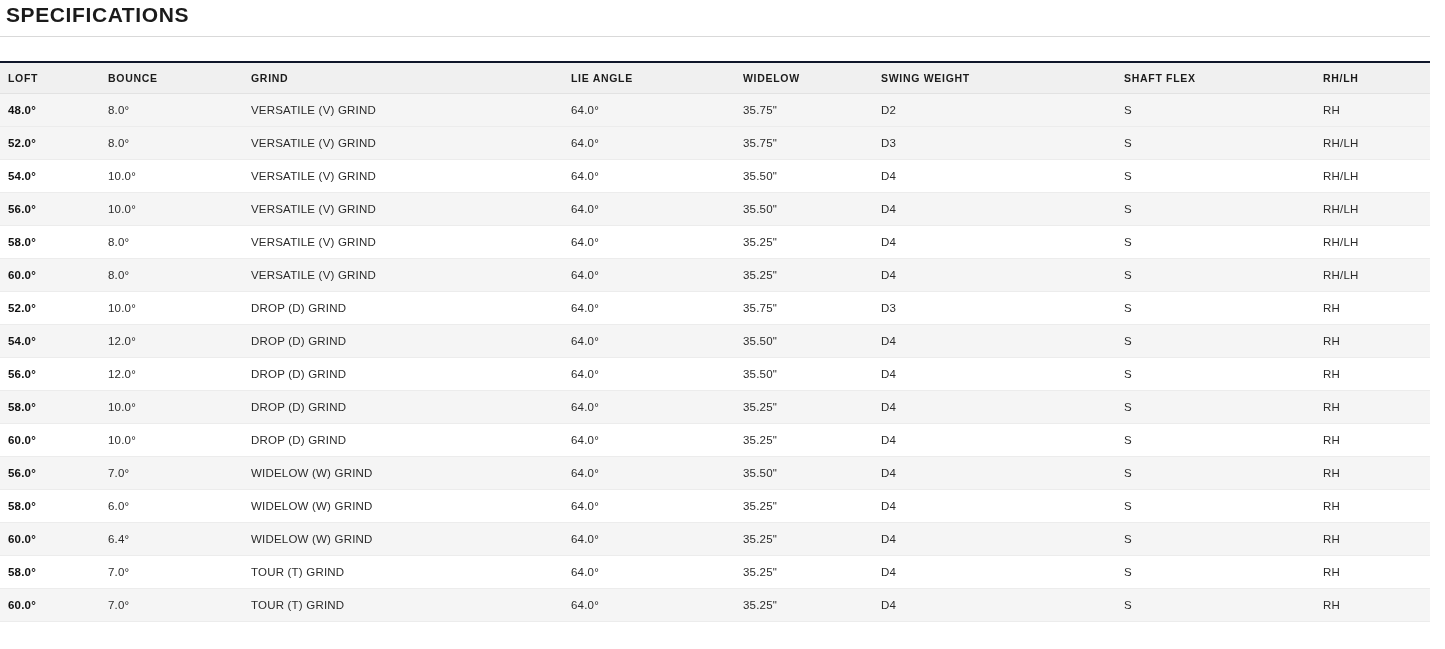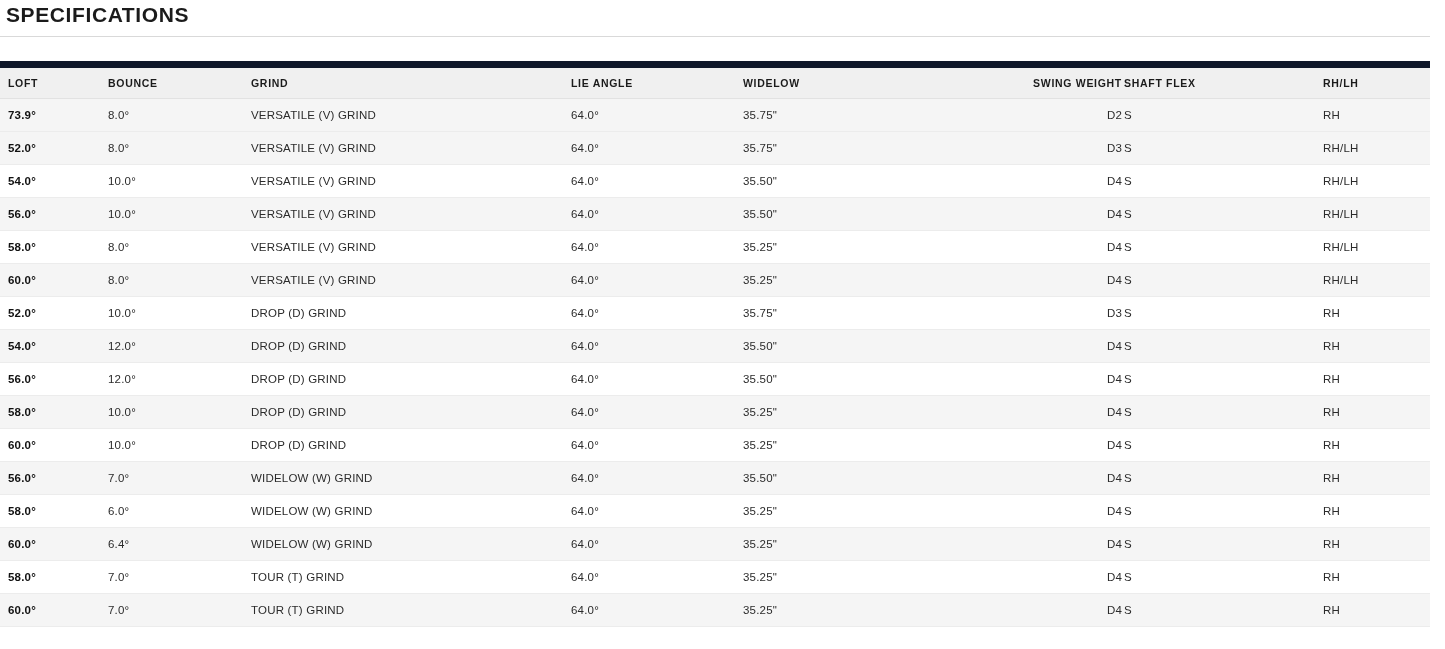--- a/index.html
+++ b/index.html
@@ -42,21 +42,21 @@
     table-layout: fixed;
   }
   table.spec th {
     text-align: left;
     font-size: 10.5px;
     font-weight: bold;
     letter-spacing: 0.7px;
     color: #1b1b1b;
     padding: 9px 0 9px 0;
     background: #f0f0f0;
-    border-top: 7px solid #0f172a;
+    border-top: 2px solid #0f172a;
     border-bottom: 1px solid #e2e2e2;
     white-space: nowrap;
   }
   table.spec td {
     font-size: 11.5px;
     color: #2b2b2b;
     padding: 10px 0 10px 0;
     border-bottom: 1px solid #ececec;
     white-space: nowrap;
     letter-spacing: 0.2px;
@@ -79,21 +79,21 @@
   col.c-length   { width: 138px; }
   col.c-swing    { width: 243px; }
   col.c-flex     { width: 199px; }
   col.c-hand     { width: 109px; }
 
   table.spec th:nth-child(1), table.spec td:nth-child(1) { padding-left: 8px; }
   table.spec th:nth-child(2), table.spec td:nth-child(2) { padding-left: 4px; margin-left: 43px; }
   table.spec th:nth-child(3), table.spec td:nth-child(3) { padding-left: 2px; }
   table.spec th:nth-child(4), table.spec td:nth-child(4) { padding-left: 2px; }
   table.spec th:nth-child(5), table.spec td:nth-child(5) { padding-left: 2px; }
-  table.spec th:nth-child(6), table.spec td:nth-child(6) { padding-left: 2px; text-align: right; }
+  table.spec th:nth-child(6), table.spec td:nth-child(6) { padding-left: 2px; }
   table.spec th:nth-child(7), table.spec td:nth-child(7) { padding-left: 2px; margin-top: 8px; }
   table.spec th:nth-child(8), table.spec td:nth-child(8) { padding-left: 2px; }
 </style>
 </head>
 <body>
 
 <div class="page">
 
   <h1 class="section-title">SPECIFICATIONS</h1>
   <div class="title-rule"></div>
@@ -116,21 +116,21 @@
         <th>GRIND</th>
         <th>LIE ANGLE</th>
         <th>WIDELOW</th>
         <th>SWING WEIGHT</th>
         <th>SHAFT FLEX</th>
         <th>RH/LH</th>
       </tr>
     </thead>
     <tbody>
         <tr class="odd">
-          <td class="loft">73.9°</td>
+          <td class="loft">48.0°</td>
           <td>8.0°</td>
           <td>VERSATILE (V) GRIND</td>
           <td>64.0°</td>
           <td>35.75"</td>
           <td>D2</td>
           <td>S</td>
           <td>RH</td>
         </tr>
         <tr class="odd">
           <td class="loft">52.0°</td>

